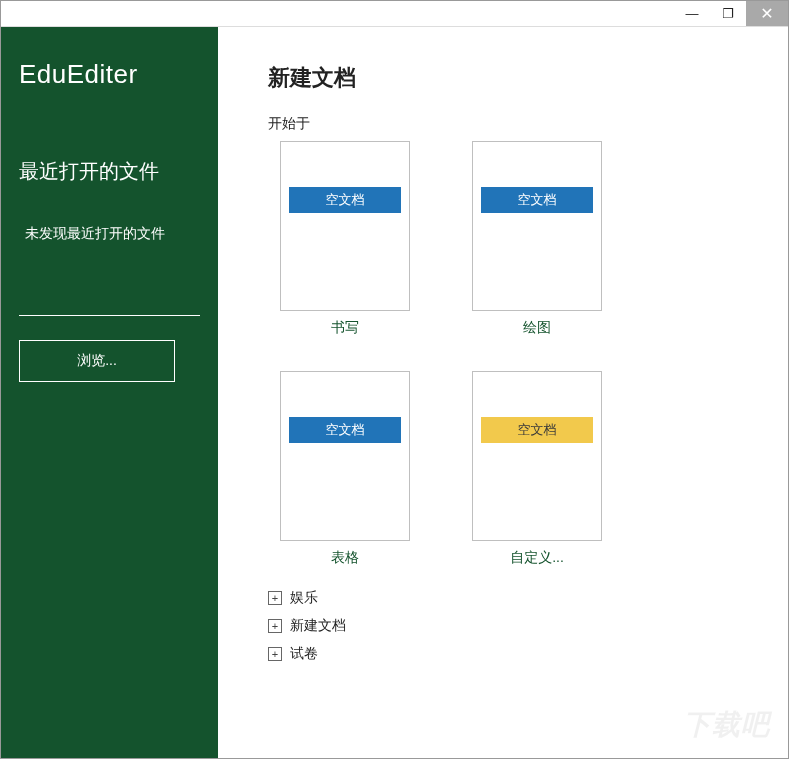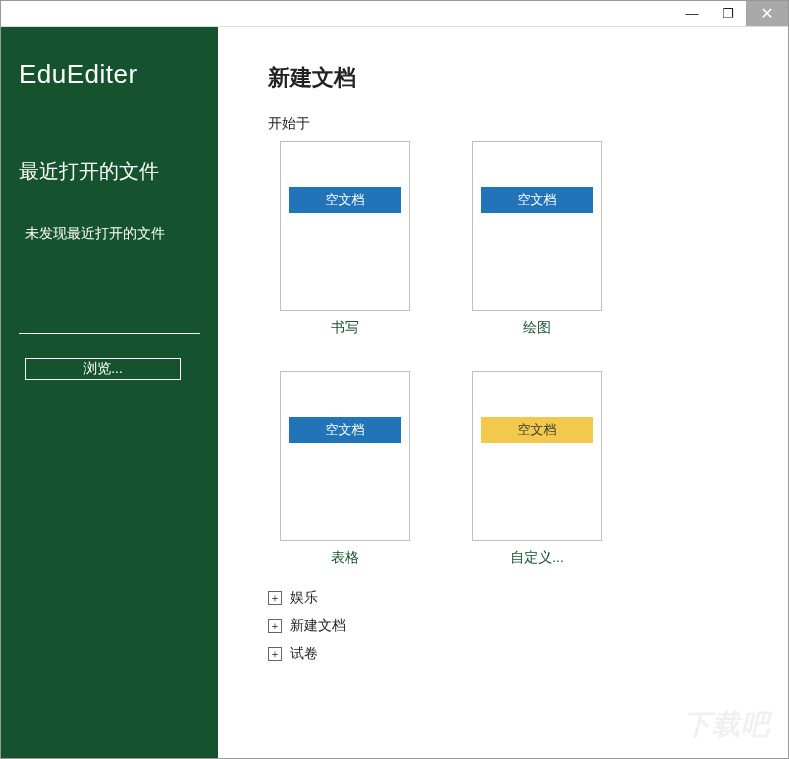--- a/index.html
+++ b/index.html
@@ -74,37 +74,36 @@
 
     .recent-title {
       font-size: 20px;
       font-weight: 400;
       margin-bottom: 40px;
     }
 
     .recent-empty {
       font-size: 14px;
       font-weight: 400;
-      margin-bottom: 90px;
+      margin-bottom: 72px;
       padding-left: 6px;
     }
 
     .divider {
       height: 1px;
       background: #fff;
       margin-bottom: 24px;
     }
 
     .browse-btn {
       border: 1px solid #fff;
       background: transparent;
       color: #fff;
-      height: 22px;
+      height: 42px;
       width: 156px;
-      margin-left: 6px;
       font-size: 14px;
       font-family: inherit;
       cursor: pointer;
     }
 
     .main {
       flex: 1;
       padding: 36px 0 0 50px;
       background: #fff;
       position: relative;

